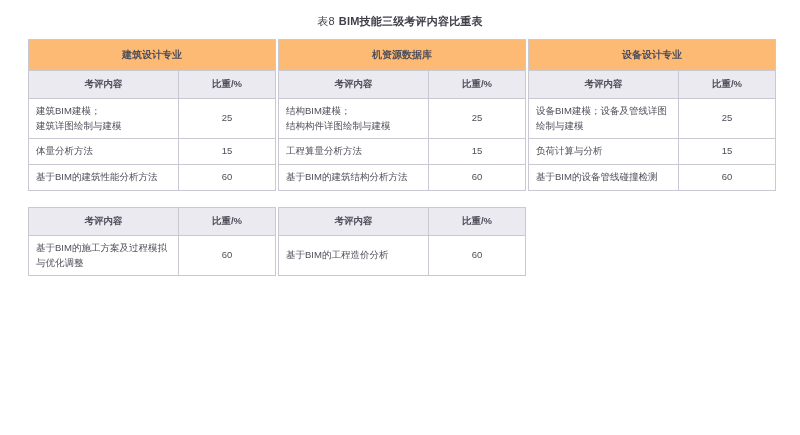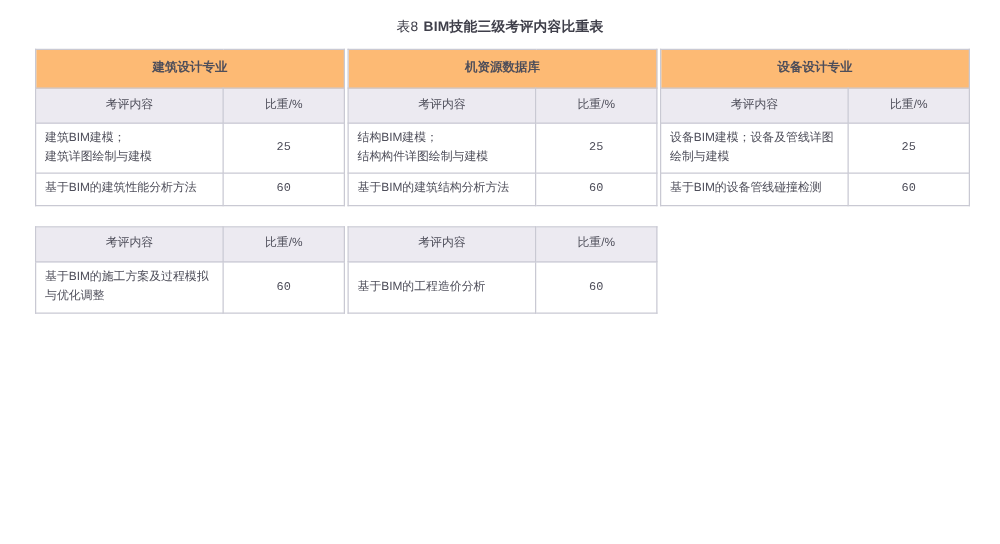--- a/index.html
+++ b/index.html
@@ -52,32 +52,31 @@
     text-align: center;
     font-weight: bold;
     font-size: 10px;
     color: #3a3a46;
     height: 20px;
     padding: 4px 6px;
   }
   .col-head {
     background: #eceaf1;
     text-align: center;
-    font-weight: normal;
+    font-weight: bold;
     font-size: 9.5px;
     color: #3a3a46;
     height: 17px;
     padding: 3px 6px;
   }
   .cell-text {
     text-align: left;
   }
   .cell-num {
     text-align: center;
-    font-family: Liberation Mono, monospace;
   }
   .gap {
     border: none !important;
     background: #ffffff;
   }
   .t1 col.c-text { width: 150px; }
   .t1 col.c-num  { width: 97px; }
   .t1 col.c-gap  { width: 3px; }
 </style>
 </head>
@@ -123,20 +122,30 @@
         <td class="cell-text">建筑BIM建模；<br>建筑详图绘制与建模</td>
         <td class="cell-num">25</td>
         <td class="gap"></td>
         <td class="cell-text">结构BIM建模；<br>结构构件详图绘制与建模</td>
         <td class="cell-num">25</td>
         <td class="gap"></td>
         <td class="cell-text">设备BIM建模；设备及管线详图绘制与建模</td>
         <td class="cell-num">25</td>
       </tr>
 
+      <tr>
+        <td class="cell-text">体量分析方法</td>
+        <td class="cell-num">15</td>
+        <td class="gap"></td>
+        <td class="cell-text">工程算量分析方法</td>
+        <td class="cell-num">15</td>
+        <td class="gap"></td>
+        <td class="cell-text">负荷计算与分析</td>
+        <td class="cell-num">15</td>
+      </tr>
 
       <tr>
         <td class="cell-text">基于BIM的建筑性能分析方法</td>
         <td class="cell-num">60</td>
         <td class="gap"></td>
         <td class="cell-text">基于BIM的建筑结构分析方法</td>
         <td class="cell-num">60</td>
         <td class="gap"></td>
         <td class="cell-text">基于BIM的设备管线碰撞检测</td>
         <td class="cell-num">60</td>

